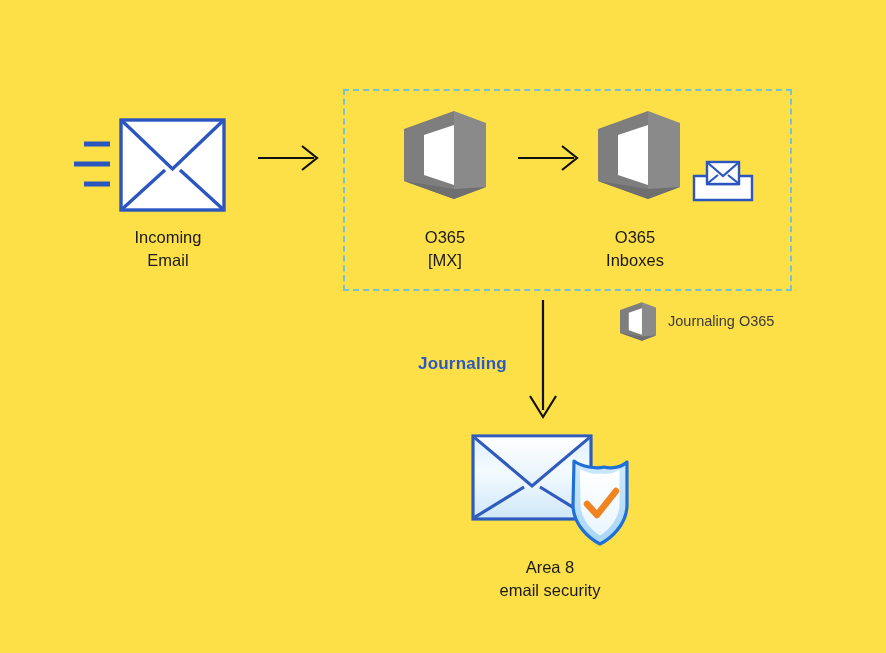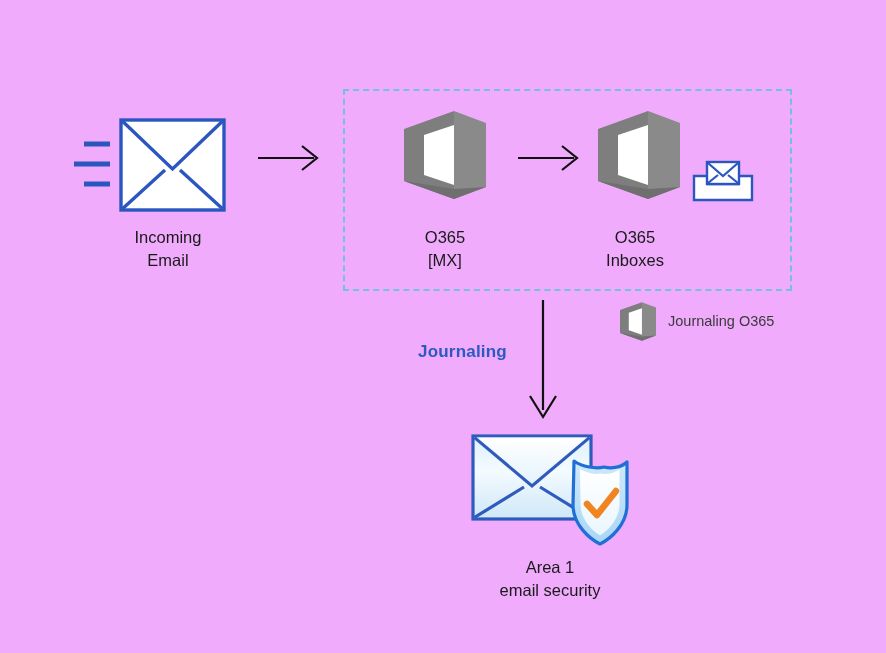--- a/index.html
+++ b/index.html
@@ -7,21 +7,21 @@
     padding: 0;
     background: #ffffff;
   }
   body {
     font-family: "Liberation Sans", sans-serif;
   }
   #canvas {
     position: relative;
     width: 886px;
     height: 653px;
-    background: #f0abfc;
+    background: #fde047;
     overflow: hidden;
   }
   .abs { position: absolute; }
   .caption {
     position: absolute;
     text-align: center;
     color: #1a1a1a;
     font-size: 16.5px;
     line-height: 23px;
     font-family: "Liberation Sans", sans-serif;
@@ -137,21 +137,21 @@
     </svg>
   </div>
   <div class="legend-label" style="left:668px; top:313px;">Journaling O365</div>
 
   <div class="abs" style="left:522px; top:300px;">
     <svg width="42" height="120" viewBox="0 0 42 120">
       <line x1="21" y1="0" x2="21" y2="110" stroke="#111111" stroke-width="2.2"></line>
       <path d="M 8 96 L 21 117 L 34 96" fill="none" stroke="#111111" stroke-width="2.2" stroke-linecap="butt" stroke-linejoin="miter"></path>
     </svg>
   </div>
-  <div class="journaling-label" style="left:418px; top:342px;">Journaling</div>
+  <div class="journaling-label" style="left:418px; top:354px;">Journaling</div>
 
   <div class="abs" style="left:470px; top:433px;">
     <svg width="160" height="115" viewBox="0 0 160 115">
       <defs>
         <linearGradient id="envGrad" x1="0" y1="0" x2="0" y2="1">
           <stop offset="0%" stop-color="#ddeffc"></stop>
           <stop offset="42%" stop-color="#f4fbff"></stop>
           <stop offset="100%" stop-color="#cfe7f8"></stop>
         </linearGradient>
         <linearGradient id="flapGrad" x1="0" y1="0" x2="0" y2="1">
@@ -177,16 +177,16 @@
       <path d="M 119.4 84.4 L 70 54" fill="none" stroke="#2f5bbd" stroke-width="3.2"></path>
 
       <path d="M 104 28 C 112 34 126 36 134 34 C 142 36 152 34 157 29
                L 157 72 C 157 92 140 106 130 111 C 120 106 103 92 103 72 Z" fill="url(#shieldGrad)" stroke="#1f6fd6" stroke-width="3.2" stroke-linejoin="round"></path>
       <path d="M 110 36 C 117 40 126 42 131 40.5 C 137 42 145 40 149.5 36.5
                L 149.5 71 C 149.5 87 137 98 130 102.5 C 123 98 110.5 87 110.5 71 Z" fill="url(#shieldInner)" stroke="none"></path>
 
       <path d="M 117 71 L 127 82 L 146 58" fill="none" stroke="#f08421" stroke-width="6.5" stroke-linecap="round" stroke-linejoin="round"></path>
     </svg>
   </div>
-  <div class="caption" style="left:450px; top:556px; width:200px;">Area 1
+  <div class="caption" style="left:450px; top:556px; width:200px;">Area 8
 email security</div>
 
 </div>
 
 </body></html>

